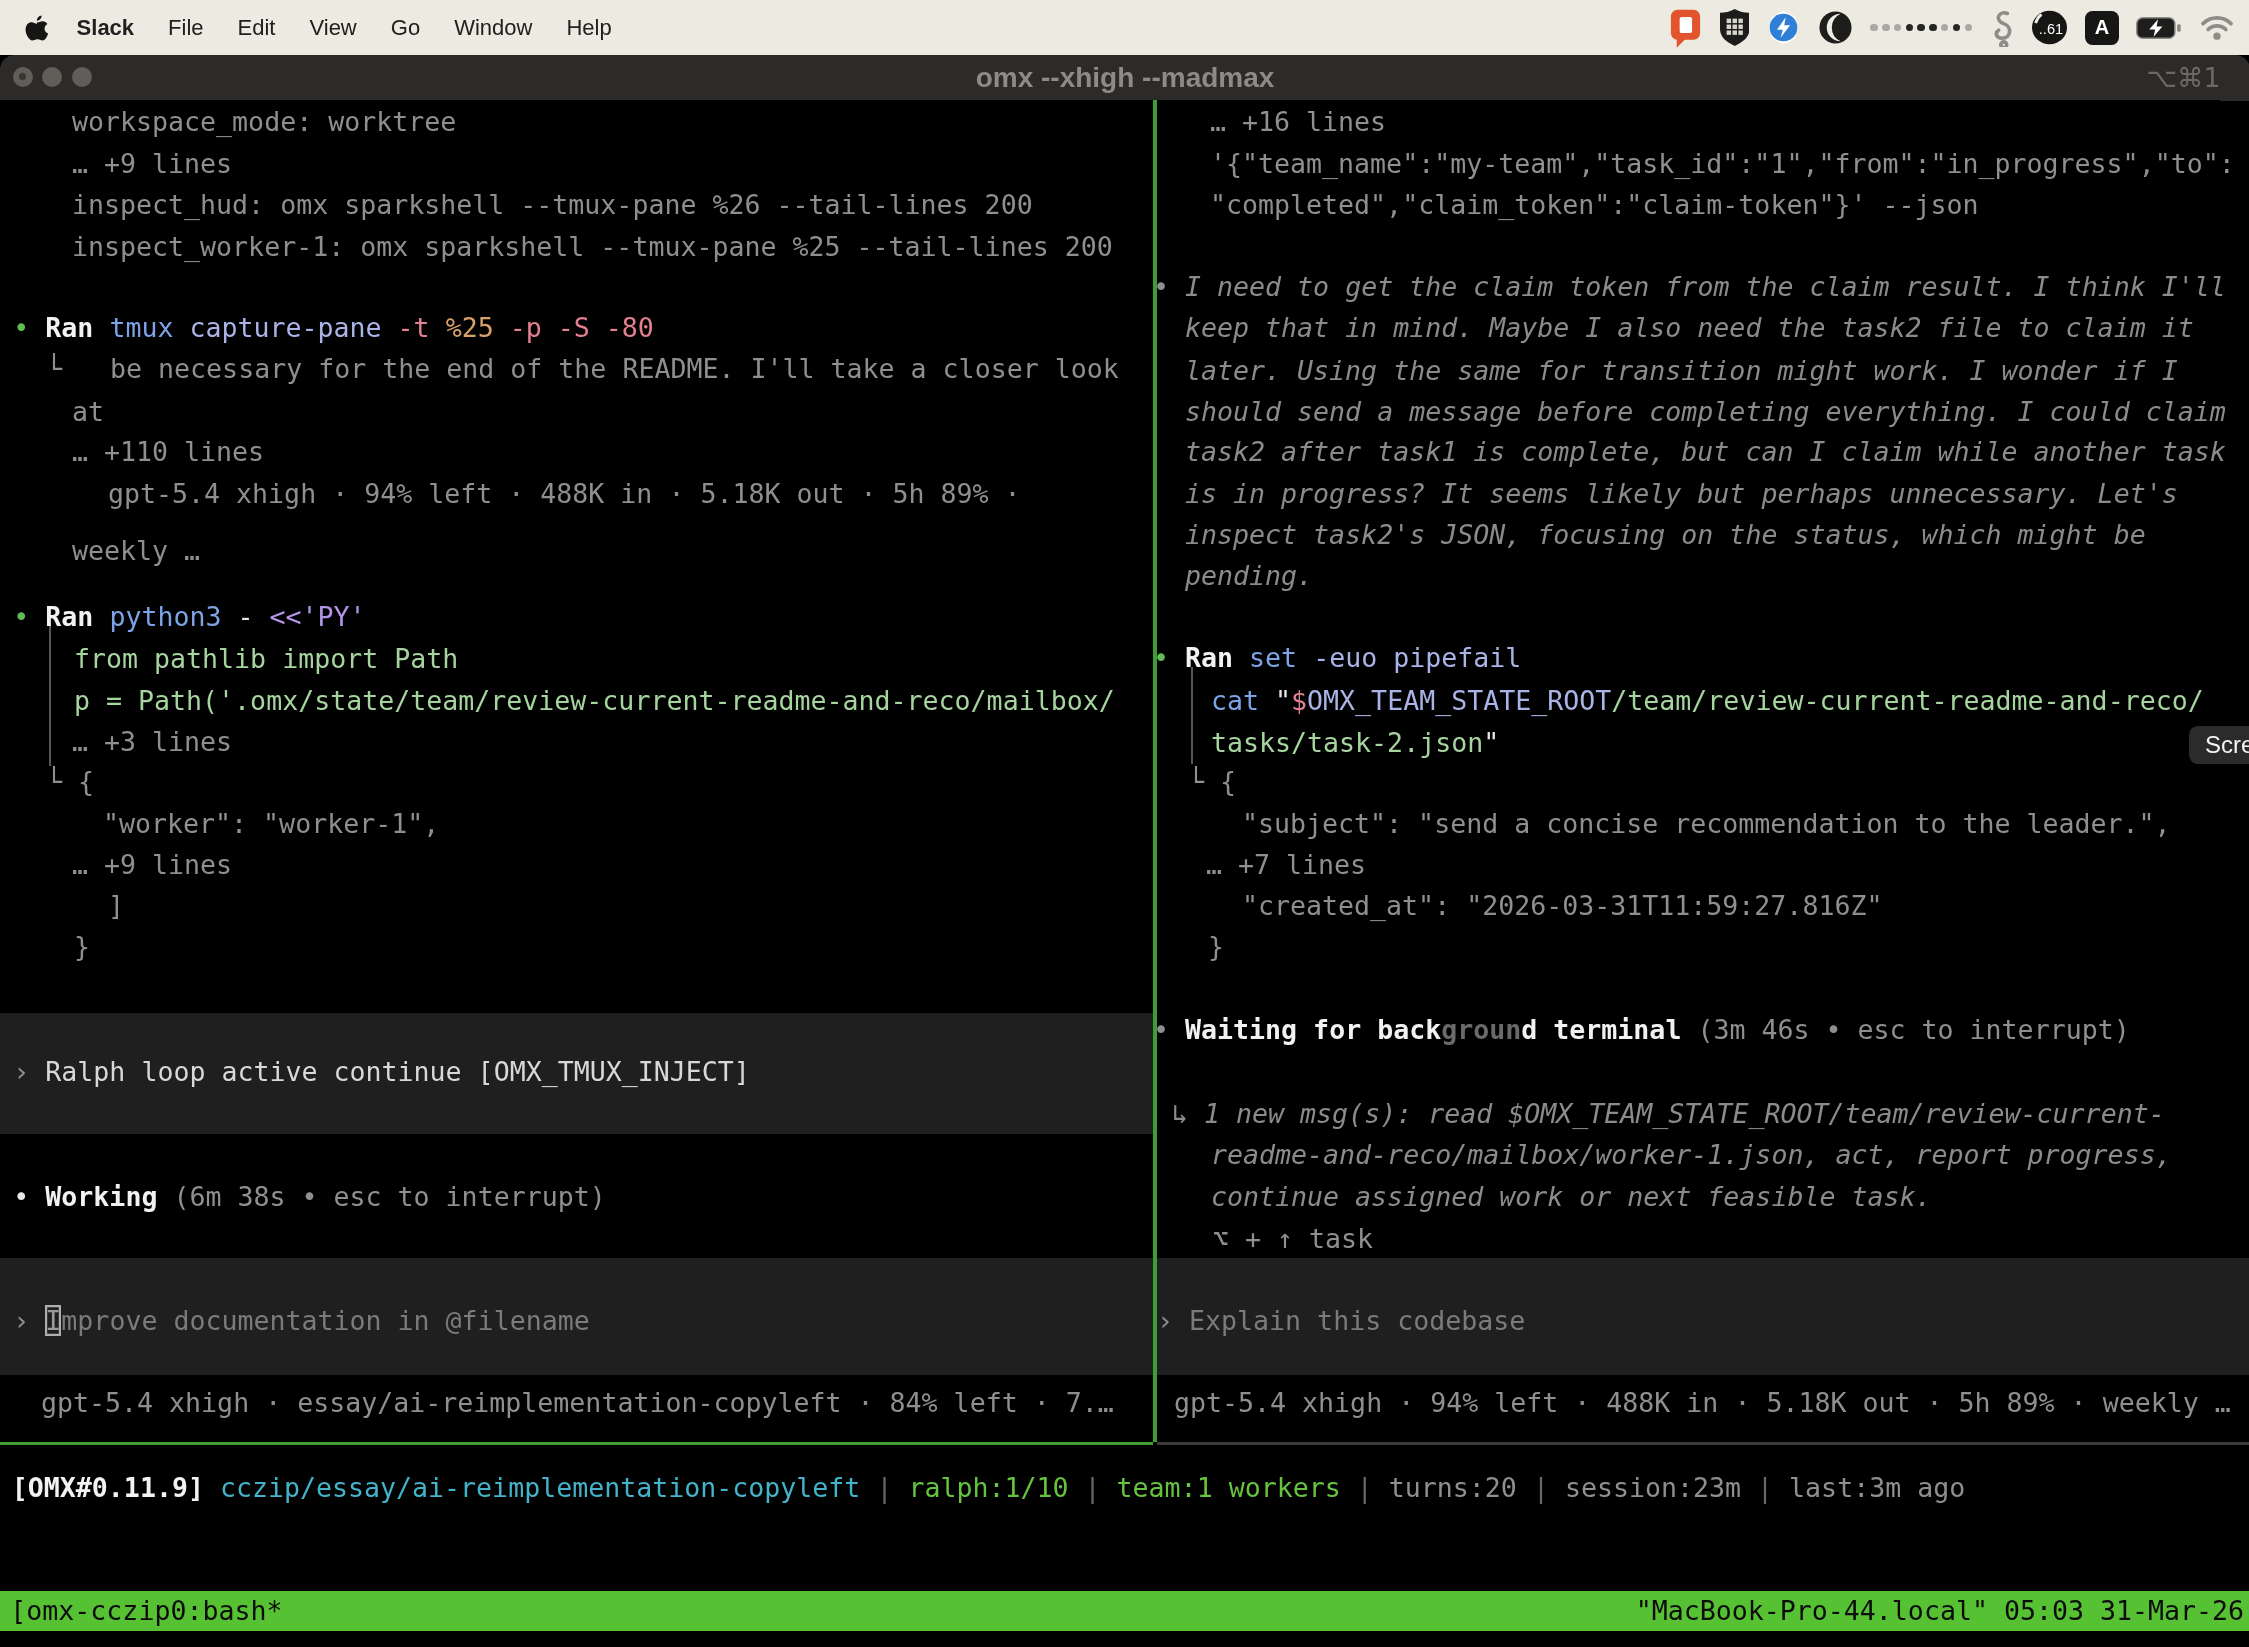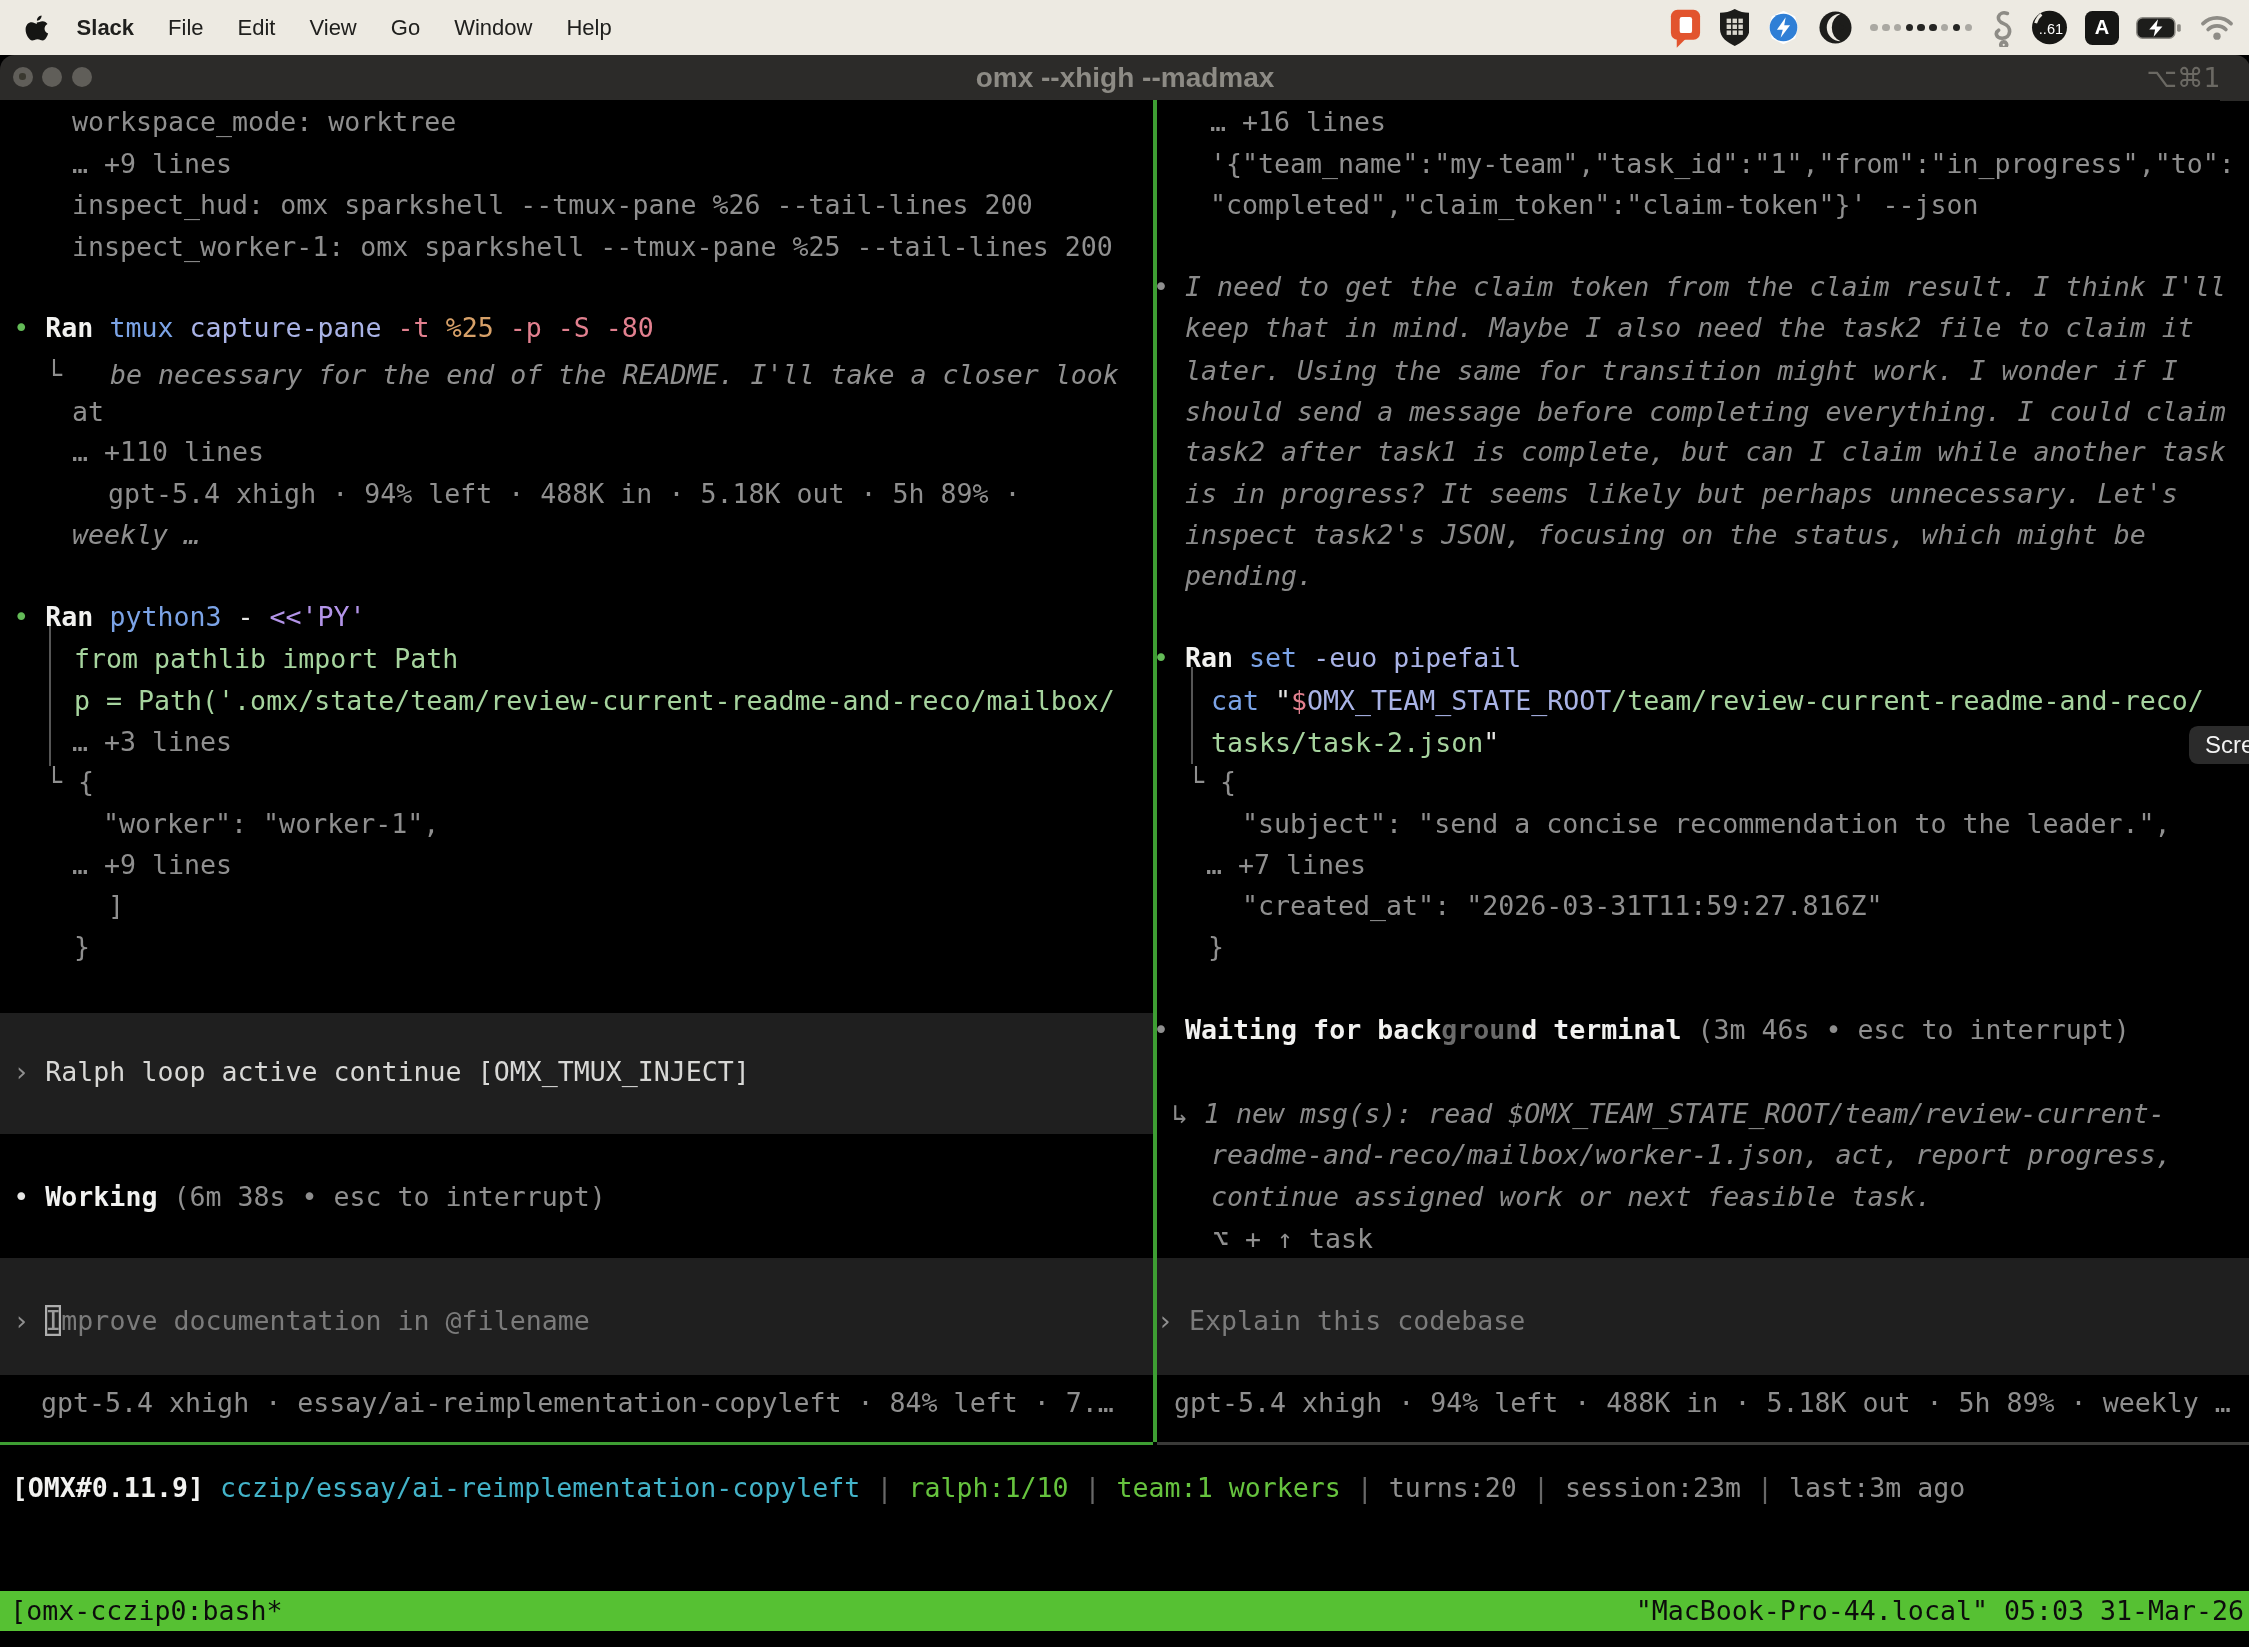--- a/index.html
+++ b/index.html
@@ -201,25 +201,25 @@
   <div class="hline-left"></div>
   <div class="hline-right"></div>
   <div class="vbar vbar-python"></div>
   <div class="vbar vbar-set"></div>
   <div id="lines-host">
       <div class="tl" style="left: 72px; top: 0.7px;"><span class="c-g">workspace_mode: worktree</span></div>
       <div class="tl" style="left: 72px; top: 43px;"><span class="c-g">… +9 lines</span></div>
       <div class="tl" style="left: 72px; top: 84px;"><span class="c-g">inspect_hud: omx sparkshell --tmux-pane %26 --tail-lines 200</span></div>
       <div class="tl" style="left: 72px; top: 126px;"><span class="c-g">inspect_worker-1: omx sparkshell --tmux-pane %25 --tail-lines 200</span></div>
       <div class="tl" style="left: 13.3px; top: 207px;"><span class="c-gb">• </span><span class="c-wb">Ran </span><span class="c-bl">tmux </span><span class="c-pw">capture-pane </span><span class="c-pk">-t </span><span class="c-or">%25 </span><span class="c-pk">-p -S -80</span></div>
-      <div class="tl" style="left: 46px; top: 254px; font-style: italic;"><span class="c-g">└   be necessary for the end of the README. I'll take a closer look</span></div>
+      <div class="tl" style="left: 46px; top: 248px;"><span class="c-g">└   be necessary for the end of the README. I'll take a closer look</span></div>
       <div class="tl" style="left: 72px; top: 291px;"><span class="c-g">at</span></div>
       <div class="tl" style="left: 72px; top: 331px;"><span class="c-g">… +110 lines</span></div>
       <div class="tl" style="left: 108px; top: 373px;"><span class="c-g">gpt-5.4 xhigh · 94% left · 488K in · 5.18K out · 5h 89% ·</span></div>
-      <div class="tl" style="left: 72px; top: 414px; font-style: italic;"><span class="c-g">weekly …</span></div>
+      <div class="tl" style="left: 72px; top: 430px;"><span class="c-g">weekly …</span></div>
       <div class="tl" style="left: 13.3px; top: 496px;"><span class="c-gb">• </span><span class="c-wb">Ran </span><span class="c-bl">python3 </span><span class="c-w">- </span><span class="c-pu">&lt;&lt;'PY'</span></div>
       <div class="tl" style="left: 74px; top: 538px;"><span class="c-grn">from pathlib import Path</span></div>
       <div class="tl" style="left: 74px; top: 580px;"><span class="c-grn">p = Path('.omx/state/team/review-current-readme-and-reco/mailbox/</span></div>
       <div class="tl" style="left: 72px; top: 621px;"><span class="c-g">… +3 lines</span></div>
       <div class="tl" style="left: 46px; top: 661px;"><span class="c-g">└ {</span></div>
       <div class="tl" style="left: 103px; top: 703px;"><span class="c-g">"worker": "worker-1",</span></div>
       <div class="tl" style="left: 72px; top: 744px;"><span class="c-g">… +9 lines</span></div>
       <div class="tl" style="left: 108px; top: 785px;"><span class="c-g">]</span></div>
       <div class="tl" style="left: 74px; top: 826px;"><span class="c-g">}</span></div>
       <div class="tl" style="left: 13.3px; top: 951px;"><span class="c-g">› </span><span class="c-w2">Ralph loop active continue [OMX_TMUX_INJECT]</span></div>

